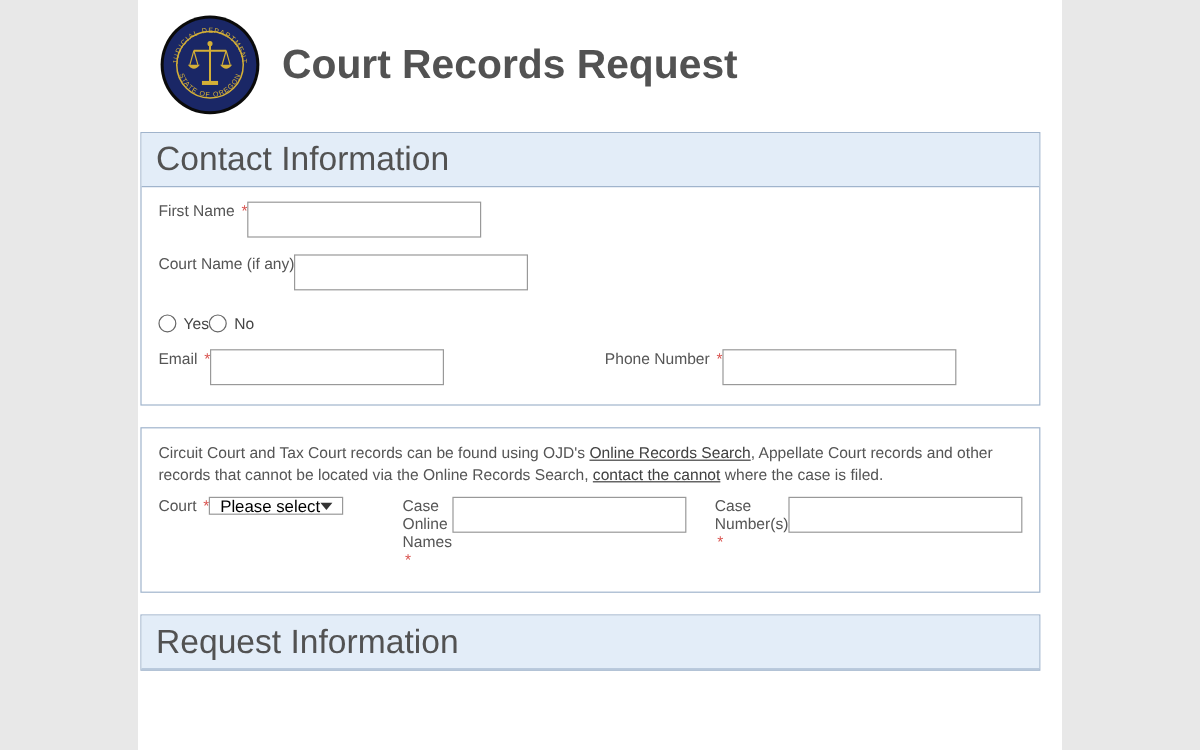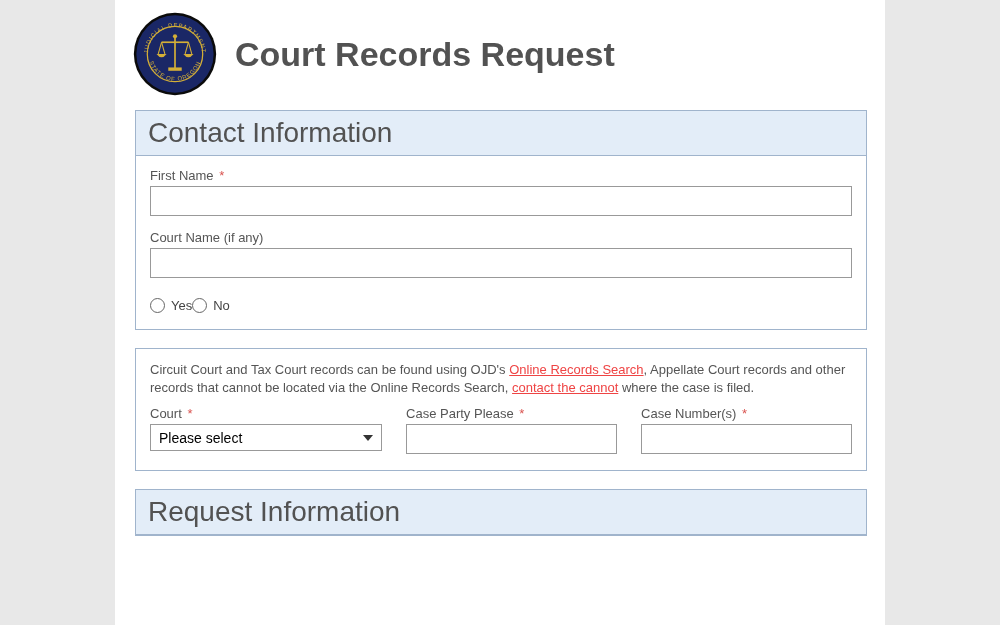--- a/index.html
+++ b/index.html
@@ -30,49 +30,49 @@
     flex-shrink: 0;
     margin-right: 18px;
   }
   .page-title {
     font-size: 34px;
     font-weight: 700;
     color: #525252;
   }
   .section {
     border: 1px solid #a0b4cc;
-    margin: 0 18px 18px 20px;
+    margin: 0 18px 18px 2px;
   }
   .section-header {
     background: #e3edf8;
     padding: 6px 12px;
     font-size: 28px;
     font-weight: 400;
     color: #525252;
     border-bottom: 1px solid #a0b4cc;
   }
   .section-body {
     padding: 12px 14px 16px 14px;
   }
   .info-text {
     font-size: 13px;
     color: #555;
     line-height: 1.35;
     margin-bottom: 10px;
   }
-  .info-text a { color: #ef4444; text-decoration: underline; }
+  .info-text a { color: #404040; text-decoration: underline; }
   .row {
     display: flex;
     gap: 24px;
     margin-bottom: 14px;
   }
   .row:last-child { margin-bottom: 0; }
   .field {
     display: flex;
-    flex-direction: column;
+    flex-direction: row;
     flex: 1;
   }
   .field.full { flex: 1 1 100%; }
   .field-label {
     font-size: 13px;
     color: #555;
     margin-bottom: 3px;
   }
   .required { color: #d9534f; margin-left: 2px; }
   .text-input {
@@ -97,21 +97,21 @@
     border: 1.5px solid #666;
     border-radius: 50%;
     background: #fff;
   }
   .radio-label { font-size: 13px; color: #444; }
   .select-wrap {
     position: relative;
   }
   .select-input {
     border: 1px solid #999;
-    height: 27px;
+    height: 15px;
     padding: 4px 8px;
     font-size: 14px;
     background: #fff;
     display: flex;
     align-items: center;
     justify-content: space-between;
   }
   .caret-down {
     width: 0; height: 0;
     border-left: 5px solid transparent;
@@ -185,20 +185,36 @@
               <span class="radio-label">Yes</span>
             </div>
             <div class="radio-item">
               <span class="radio-circle"></span>
               <span class="radio-label">No</span>
             </div>
           </div>
         </div>
       </div>
 
+      <div class="row">
+        <div class="field">
+          <label class="field-label">
+            <span>Email</span>
+            <span class="required">*</span>
+          </label>
+          <input class="text-input" type="text" style="">
+        </div>
+        <div class="field">
+          <label class="field-label">
+            <span>Phone Number</span>
+            <span class="required">*</span>
+          </label>
+          <input class="text-input" type="text" style="">
+        </div>
+      </div>
 
     </div>
   </div>
 
   <div class="section">
     <div class="section-body">
 
       <p class="info-text">
         <span>Circuit Court and Tax Court records can be found using OJD's </span><a href="#">Online Records Search</a><span>, Appellate Court records and other records that cannot be located via the Online Records Search, </span><a href="#">contact the cannot</a><span> where the case is filed.</span>
       </p>
@@ -211,21 +227,21 @@
           </label>
           <div class="select-wrap">
             <div class="select-input">
               <span>Please select</span>
               <span class="caret-down"></span>
             </div>
           </div>
         </div>
         <div class="field">
           <label class="field-label">
-            <span>Case Party Please</span>
+            <span>Case Online Names</span>
             <span class="required">*</span>
           </label>
           <input class="text-input" type="text" style="">
         </div>
         <div class="field">
           <label class="field-label">
             <span>Case Number(s)</span>
             <span class="required">*</span>
           </label>
           <input class="text-input" type="text" style="">

